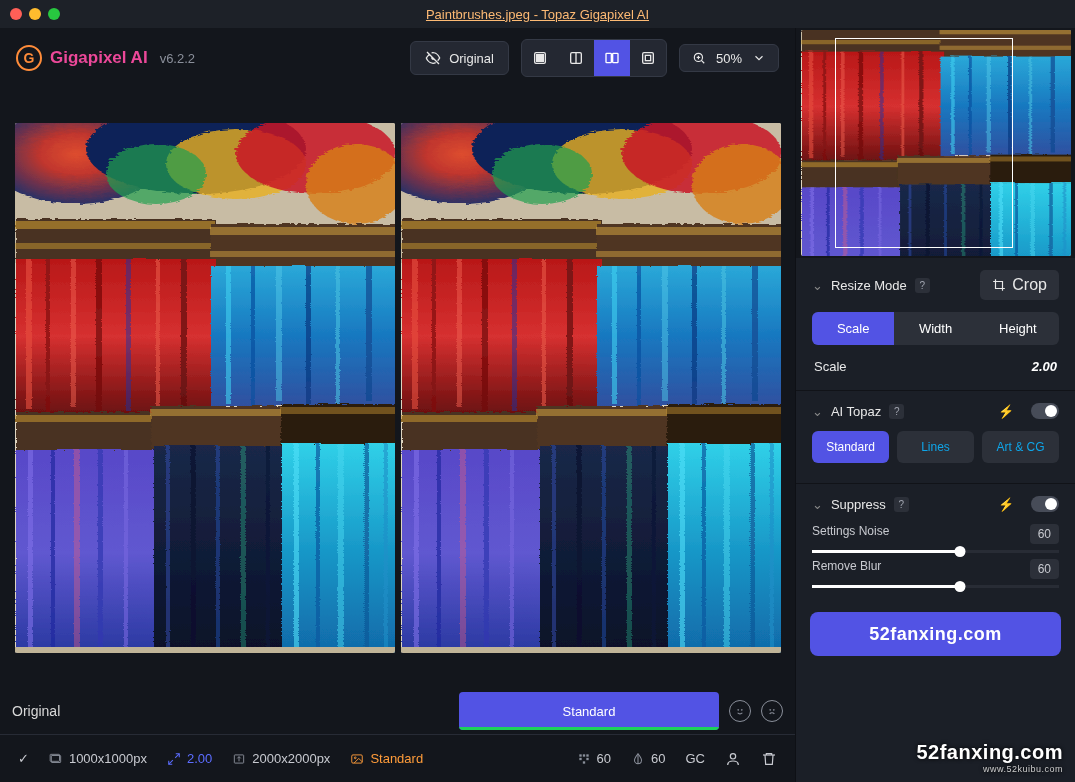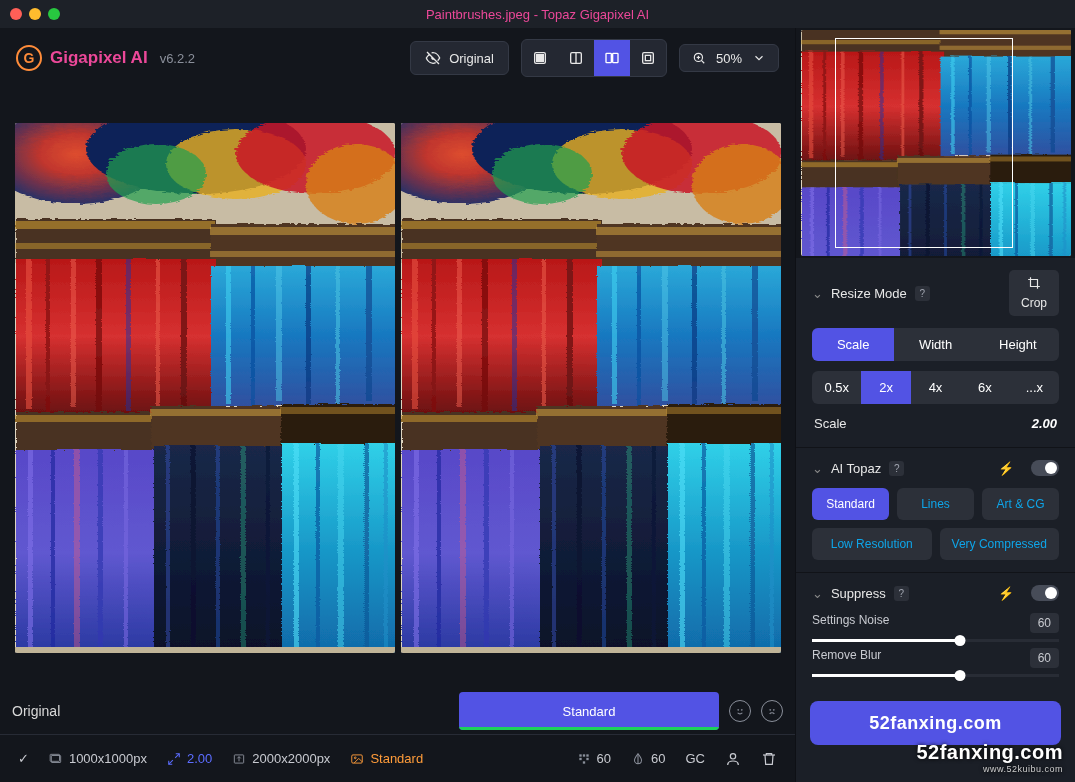--- a/index.html
+++ b/index.html
@@ -4,21 +4,21 @@
 <style>
   * { box-sizing: border-box; margin: 0; padding: 0; }
   body { width: 1075px; height: 782px; background: #13161c; font-family: -apple-system, BlinkMacSystemFont, "Segoe UI", Arial, sans-serif; color: #e8e8e8; overflow: hidden; position: relative; }
   
   .titlebar { height: 28px; display: flex; align-items: center; justify-content: center; background: #1d2128; position: relative; }
   .traffic { position: absolute; left: 10px; top: 8px; display: flex; gap: 7px; }
   .dot { width: 12px; height: 12px; border-radius: 50%; }
   .dot.red { background: #ff5f57; }
   .dot.yellow { background: #febc2e; }
   .dot.green { background: #28c840; }
-  .title { font-size: 13px; color: #ec4899; }
+  .title { font-size: 13px; color: #fdba74; text-decoration: underline; }
   
   .main { display: flex; height: calc(100% - 28px); }
   .left { flex: 1; display: flex; flex-direction: column; min-width: 0; }
   .right { width: 280px; background: #1b1f27; border-left: 1px solid #0e1015; display: flex; flex-direction: column; overflow: auto; }
   
   .toolbar { height: 60px; display: flex; align-items: center; padding: 0 16px; gap: 12px; }
   .logo { display: flex; align-items: center; gap: 8px; }
   .logo-icon { width: 26px; height: 26px; border-radius: 50%; border: 2px solid #ff8c3a; display: flex; align-items: center; justify-content: center; color: #ff8c3a; font-weight: 700; font-size: 14px; }
   .brand { font-size: 17px; font-weight: 600; color: #ec4899; }
   .version { font-size: 13px; color: #8a8f9a; margin-left: 4px; }
@@ -51,21 +51,21 @@
   
   
   .thumb { height: 230px; background: #13161c; padding: 2px; display: flex; align-items: center; justify-content: center; }
   .thumbinner { width: 270px; height: 226px; position: relative; border-radius: 2px; overflow: hidden; }
   .vpframe { position: absolute; top: 8px; left: 34px; width: 178px; height: 210px; border: 1.5px solid #fff; }
   
   .sect { padding: 12px 16px; border-bottom: 1px solid #111318; }
   .secthead { display: flex; align-items: center; gap: 8px; font-size: 13px; color: #e8e8e8; margin-bottom: 12px; }
   .secthead .chev { color: #888; }
   .qicon { width: 15px; height: 15px; border-radius: 3px; background: #2c3039; color: #a0a4af; font-size: 10px; display: flex; align-items: center; justify-content: center; }
-  .cropbtn { margin-left: auto; background: #2c3039; padding: 6px 12px; border-radius: 5px; font-size: 12px; display: flex; align-items: center; gap: 6px; cursor: pointer; flex-direction: column; }
+  .cropbtn { margin-left: auto; background: #2c3039; padding: 6px 12px; border-radius: 5px; font-size: 16px; display: flex; align-items: center; gap: 6px; cursor: pointer; }
   
   .seg { display: flex; background: #2c3039; border-radius: 6px; overflow: hidden; margin-bottom: 10px; }
   .seg .opt { flex: 1; text-align: center; padding: 9px 4px; font-size: 13px; cursor: pointer; color: #ffffff; }
   .seg .opt.active { background: #5253e4; color: #fff; }
   .seg.wrap { margin-bottom: 8px; }
   .valrow { display: flex; justify-content: space-between; font-size: 13px; padding: 4px 2px; }
   .valrow .v { font-weight: 700; font-style: italic; color: #fff; }
   
   .togglerow { display: flex; align-items: center; }
   .bolt { margin-left: auto; color: #8a8f9a; font-size: 13px; }
@@ -402,50 +402,39 @@
               <path d="M6 2v16h16M2 6h16v16"></path>
             </svg>
           <span>Crop</span>
         </div>
       </div>
       <div class="seg">
         <div class="opt active"><span>Scale</span></div>
         <div class="opt"><span>Width</span></div>
         <div class="opt"><span>Height</span></div>
       </div>
-      <div class="seg wrap">
-        <div class="opt"><span>0.5x</span></div>
-        <div class="opt active"><span>2x</span></div>
-        <div class="opt"><span>4x</span></div>
-        <div class="opt"><span>6x</span></div>
-        <div class="opt"><span>...x</span></div>
-      </div>
       <div class="valrow">
         <span>Scale</span>
         <span class="v">2.00</span>
       </div>
     </div>
 
     <div class="sect">
       <div class="secthead togglerow">
         <span class="chev">⌄</span>
         <span>AI Topaz</span>
         <span class="qicon">?</span>
         <span class="bolt">⚡</span>
         <div class="toggle"></div>
       </div>
       <div class="grid3">
         <div class="pill active"><span>Standard</span></div>
         <div class="pill"><span>Lines</span></div>
         <div class="pill"><span>Art &amp; CG</span></div>
       </div>
-      <div class="grid2">
-        <div class="pill"><span>Low Resolution</span></div>
-        <div class="pill"><span>Very Compressed</span></div>
-      </div>
     </div>
 
     <div class="sect" style="border-bottom:none">
       <div class="secthead togglerow">
         <span class="chev">⌄</span>
         <span>Suppress</span>
         <span class="qicon">?</span>
         <span class="bolt">⚡</span>
         <div class="toggle"></div>
       </div>

